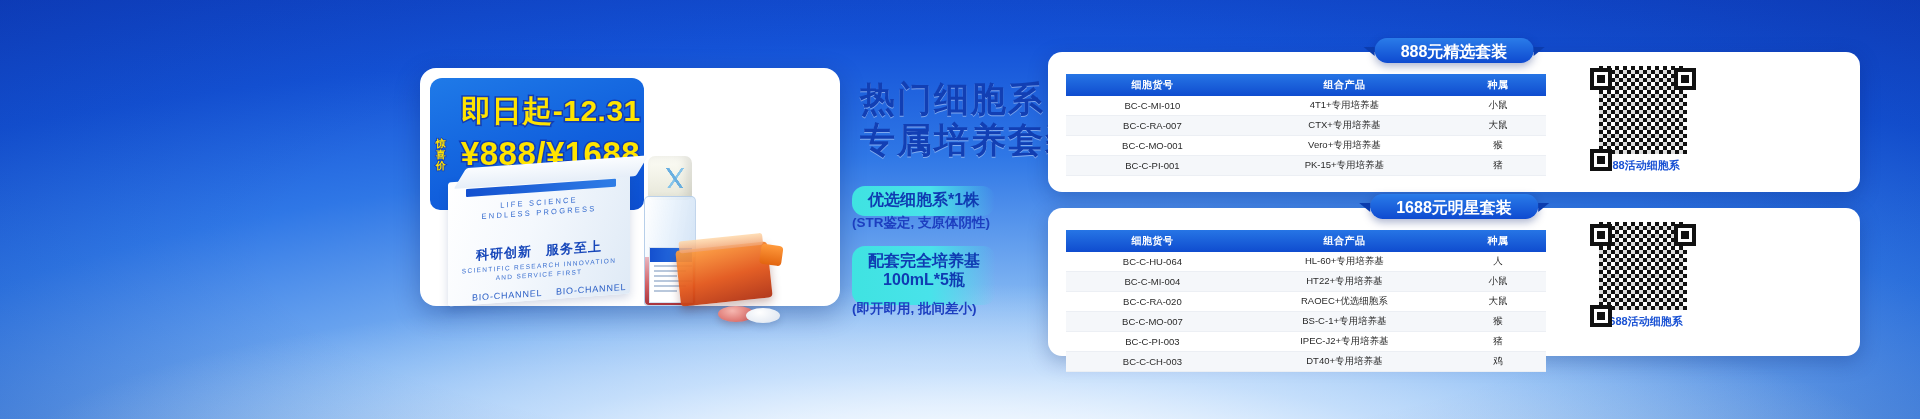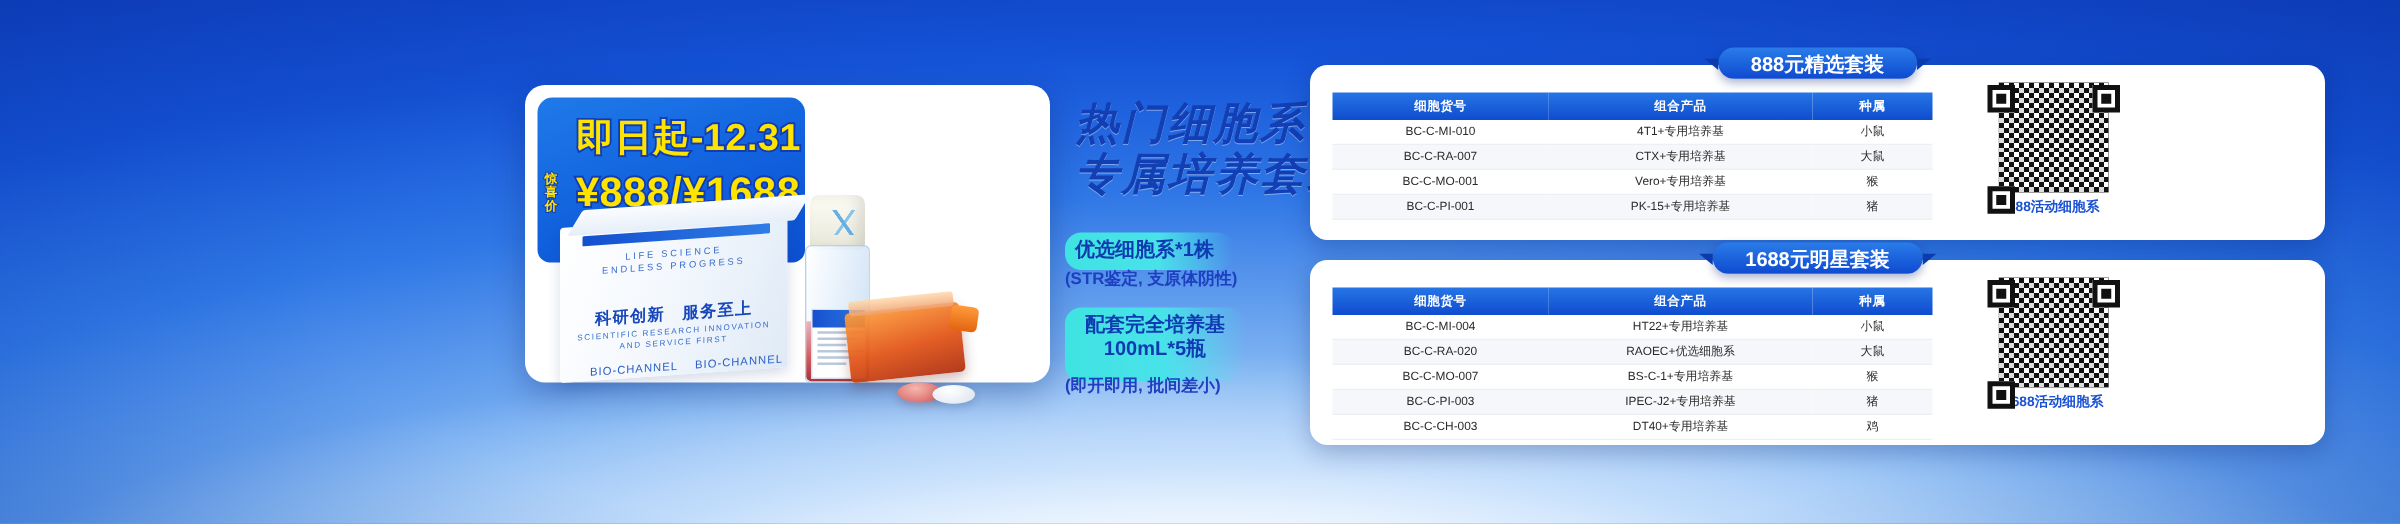--- a/index.html
+++ b/index.html
@@ -155,29 +155,28 @@
     border-radius: 50%;
     box-shadow: 0 3px 7px rgba(40,60,110,.20);
   }
 
   
   #headline {
     position: absolute; left: 860px; top: 78px;
     color: #123fb4; font-weight: 900; font-size: 35px; line-height: 41px;
     letter-spacing: 2px;
     text-shadow: 0 1px 0 rgba(255,255,255,.4);
-    font-style: italic;
   }
   .feat {
     position: absolute; left: 852px;
     background: linear-gradient(90deg,#3fe3e1 0%, #49e2ea 55%, rgba(73,226,234,0) 100%);
     color: #0f3bb2; font-weight: 800; border-radius: 13px;
     padding: 4px 16px 5px; font-size: 16px; white-space: nowrap;
   }
-  #feat1 { top: 186px; padding-left: 8px; }
+  #feat1 { top: 186px; }
   #feat2 { top: 246px; line-height: 19px; text-align: center; padding: 5px 16px 16px; }
   .feat-note {
     position: absolute; left: 852px;
     color: #1d3fc0; font-size: 13.5px; font-weight: 700; white-space: nowrap;
   }
   #note1 { top: 214px; }
   #note2 { top: 300px; }
 
   
   .coupon {
@@ -370,20 +369,25 @@
       </colgroup>
     <thead>
       <tr>
         <th>细胞货号</th>
         <th>组合产品</th>
         <th>种属</th>
       </tr>
     </thead>
     <tbody>
       <tr>
+          <td>BC-C-HU-064</td>
+          <td>HL-60+专用培养基</td>
+          <td>人</td>
+        </tr>
+      <tr>
           <td>BC-C-MI-004</td>
           <td>HT22+专用培养基</td>
           <td>小鼠</td>
         </tr>
       <tr>
           <td>BC-C-RA-020</td>
           <td>RAOEC+优选细胞系</td>
           <td>大鼠</td>
         </tr>
       <tr>

